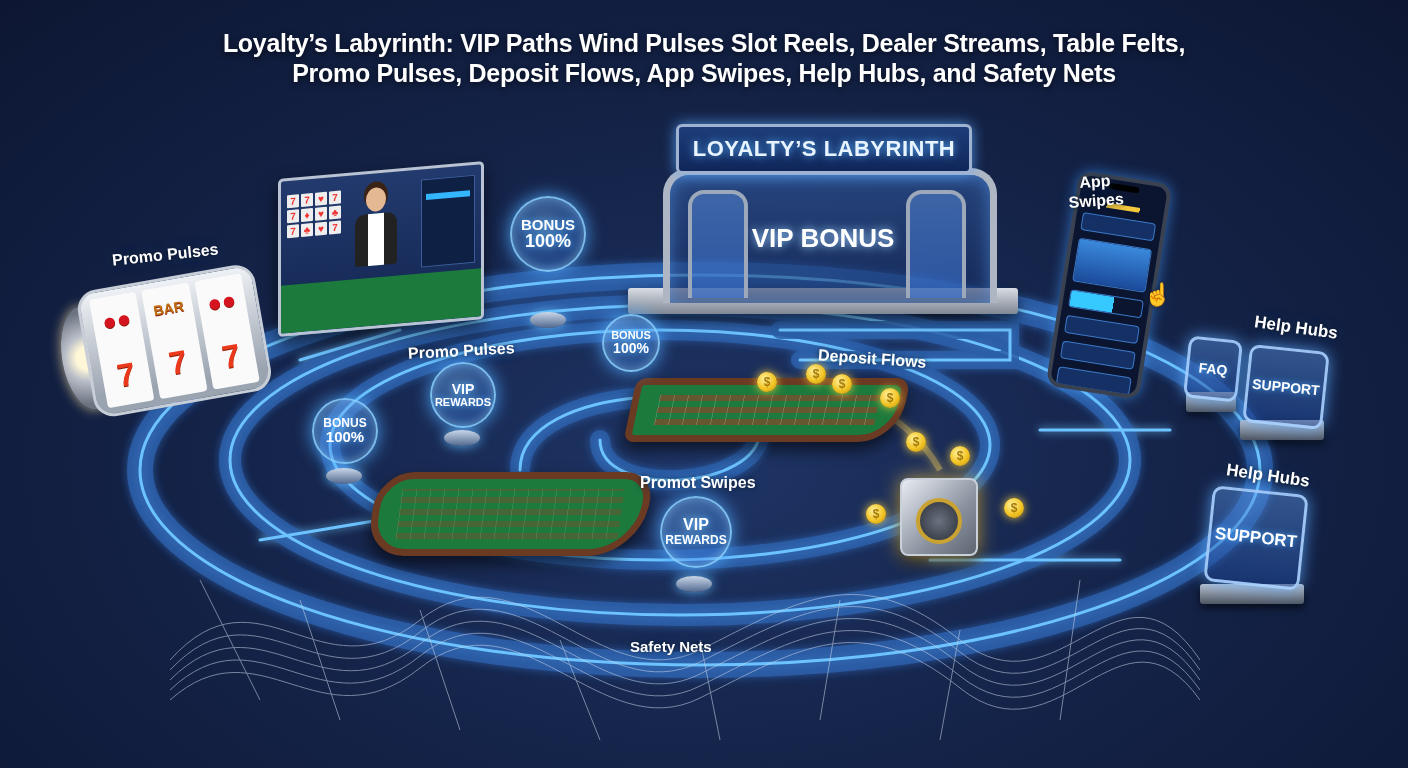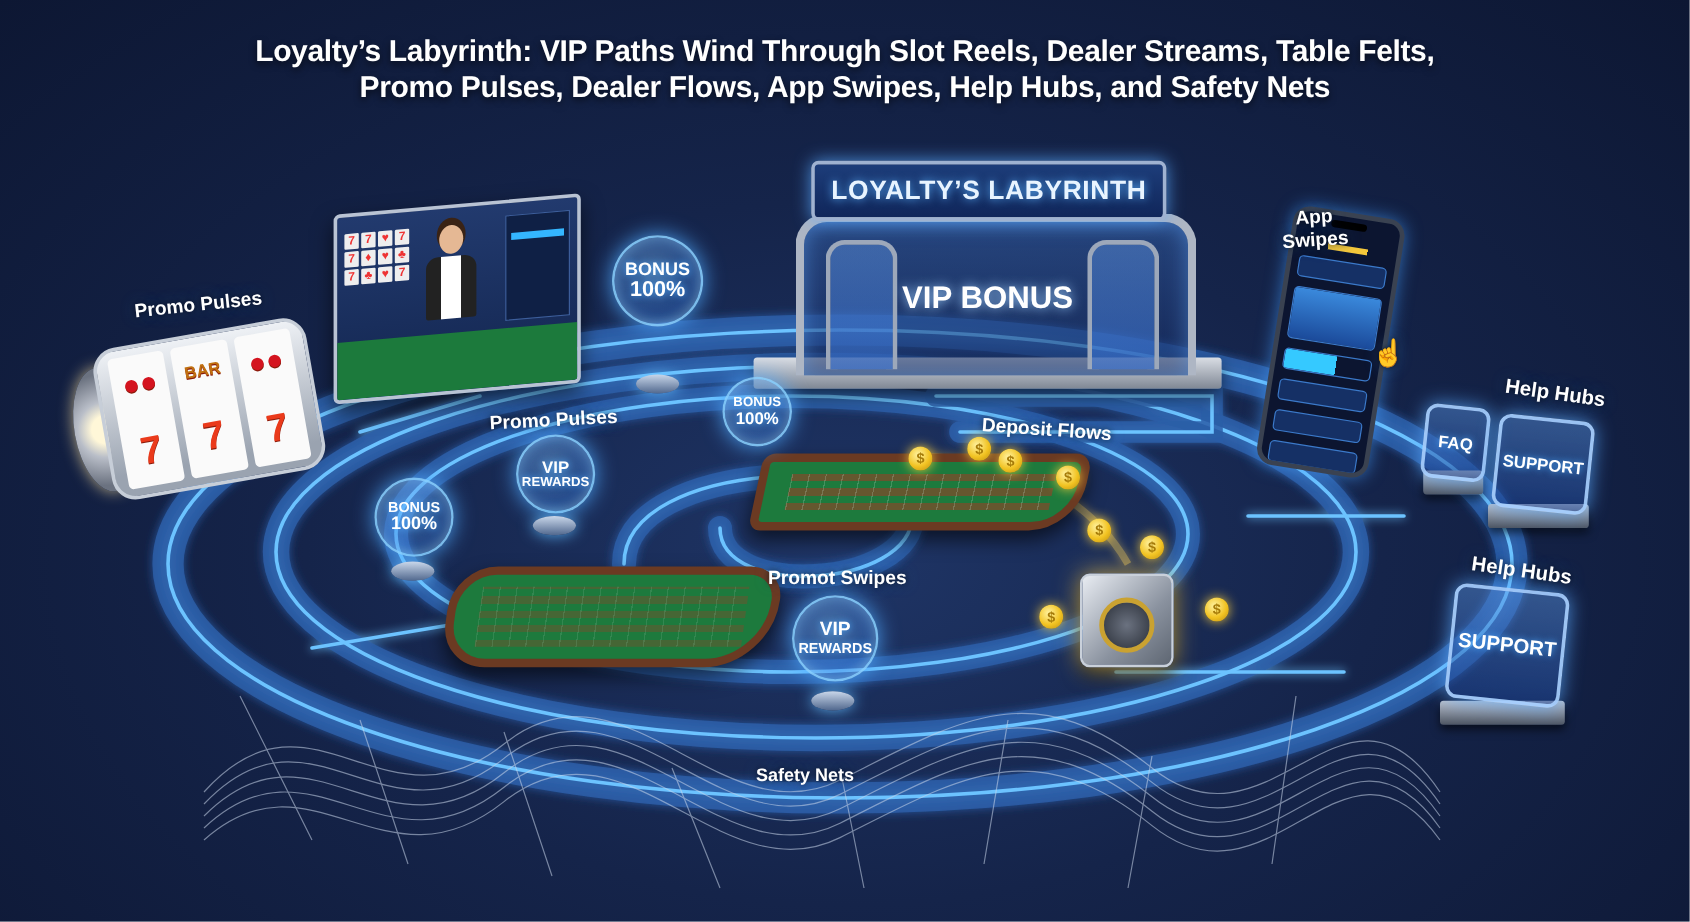--- a/index.html
+++ b/index.html
@@ -1,21 +1,21 @@
 <!DOCTYPE html>
 <html><head>
 <meta charset="utf-8">
 <style>
   html,body{margin:0;padding:0;}
   body{width:1408px;height:768px;overflow:hidden;background:radial-gradient(ellipse at 50% 60%,#1f3566 0%,#15244a 45%,#0d1733 100%);font-family:"Liberation Sans",sans-serif;color:#fff;position:relative;}
   .title{position:absolute;left:0;top:28px;width:1408px;text-align:center;font-weight:700;font-size:25px;line-height:30px;letter-spacing:-0.3px;text-shadow:0 2px 6px rgba(0,0,0,.6);}
   .scene{position:absolute;left:0;top:0;width:1408px;height:768px;}
   .label{position:absolute;font-weight:700;color:#fff;text-shadow:0 0 6px rgba(0,0,0,.8),0 0 12px rgba(80,160,255,.35);white-space:nowrap;}
   
-  .gate{position:absolute;left:628px;top:128px;width:390px;height:215px;}
+  .gate{position:absolute;left:628px;top:118px;width:390px;height:215px;}
   .gate-base{position:absolute;left:0;top:170px;width:390px;height:26px;background:linear-gradient(#d9dde4,#7f8794);border-radius:3px;box-shadow:0 6px 14px rgba(0,0,0,.6);}
   .gate-frame{position:absolute;left:35px;top:50px;width:320px;height:128px;border:7px solid #aeb6c4;border-bottom:none;border-radius:26px 26px 0 0;background:linear-gradient(180deg,rgba(70,130,220,.35),rgba(20,40,90,.6));box-shadow:inset 0 0 18px rgba(100,170,255,.5);}
   .gate-sign{position:absolute;left:48px;top:6px;width:290px;height:44px;border:3px solid #9fb2d1;border-radius:6px;background:linear-gradient(#1d3d7a,#10265a);box-shadow:0 0 14px rgba(90,170,255,.8);display:flex;align-items:center;justify-content:center;font-weight:700;font-size:22px;letter-spacing:.5px;color:#e8f4ff;text-shadow:0 0 8px #5db4ff;}
   .gate-inner{position:absolute;left:80px;top:100px;width:230px;height:40px;display:flex;align-items:center;justify-content:center;font-weight:700;font-size:26px;color:#fff;text-shadow:0 0 10px #9fd0ff;}
   .pillar{position:absolute;top:72px;width:52px;height:104px;border:4px solid #9da8ba;border-bottom:none;border-radius:16px 16px 0 0;background:linear-gradient(rgba(110,170,255,.35),rgba(60,120,220,.55));}
   
   .bubble{position:absolute;border-radius:50%;background:radial-gradient(circle at 45% 40%,rgba(140,200,255,.45),rgba(40,110,220,.35) 60%,rgba(20,60,160,.15));border:2px solid rgba(140,210,255,.85);box-shadow:0 0 18px rgba(80,170,255,.9),inset 0 0 14px rgba(160,220,255,.6);display:flex;flex-direction:column;align-items:center;justify-content:center;text-align:center;font-weight:700;color:#fff;text-shadow:0 0 6px #4aa8ff;line-height:1.05;}
   .pedestal{position:absolute;width:36px;height:16px;border-radius:50%;background:linear-gradient(#c9d7ea,#51688e);box-shadow:0 0 12px rgba(100,190,255,.9);}
   
   .screen{position:absolute;left:278px;top:170px;width:200px;height:152px;transform:skewY(-5deg);border:3px solid #b9c3d3;border-radius:5px;background:linear-gradient(#223a6e,#132650);box-shadow:0 8px 18px rgba(0,0,0,.6);overflow:hidden;}
@@ -86,22 +86,22 @@
       <path d="M170 680 C260 590, 320 724, 420 644 S600 724, 700 674 S860 584, 960 664 S1120 564, 1200 680"></path>
       <path d="M170 690 C260 605, 320 736, 420 656 S600 736, 700 686 S860 596, 960 676 S1120 576, 1200 690"></path>
       <path d="M170 700 C260 620, 320 748, 420 668 S600 748, 700 698 S860 608, 960 688 S1120 588, 1200 700"></path>
       <path d="M200 580 L260 700 M300 600 L340 720 M420 610 L460 730 M560 640 L600 740 M700 640 L720 740 M840 600 L820 720 M960 630 L940 740 M1080 580 L1060 720"></path>
     </g>
 
     <path d="M760 380 C820 380, 900 400, 940 470" fill="none" stroke="#ffd45a" stroke-width="6" opacity=".45" filter="url(#glow)"></path>
   </svg>
 
   <div class="title">
-    <div>Loyalty’s Labyrinth: VIP Paths Wind Through Slot Reels, Dealer Streams, Table Felts,</div>
-    <div>Promo Pulses, Dealer Flows, App Swipes, Help Hubs, and Safety Nets</div>
+    <div>Loyalty’s Labyrinth: VIP Paths Wind Pulses Slot Reels, Dealer Streams, Table Felts,</div>
+    <div>Promo Pulses, Deposit Flows, App Swipes, Help Hubs, and Safety Nets</div>
   </div>
 
   <div class="gate">
     <div class="gate-base"></div>
     <div class="gate-frame"></div>
     <div class="pillar" style="left:60px"></div>
     <div class="pillar" style="left:278px"></div>
     <div class="gate-sign">LOYALTY’S LABYRINTH</div>
     <div class="gate-inner">VIP BONUS</div>
   </div>

